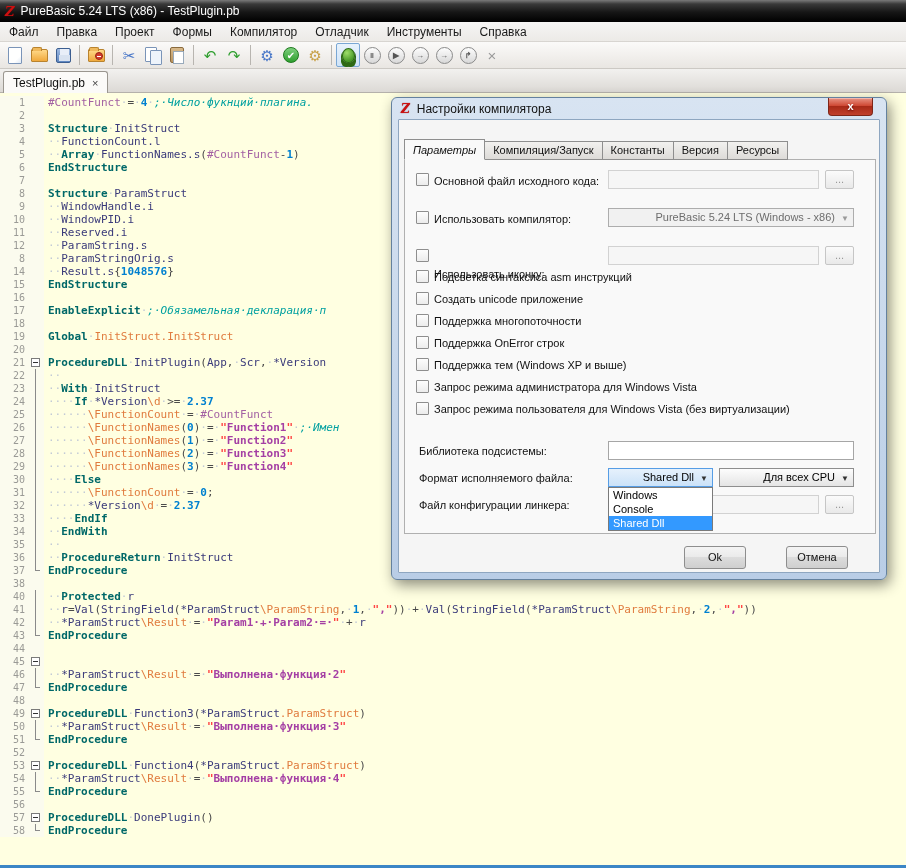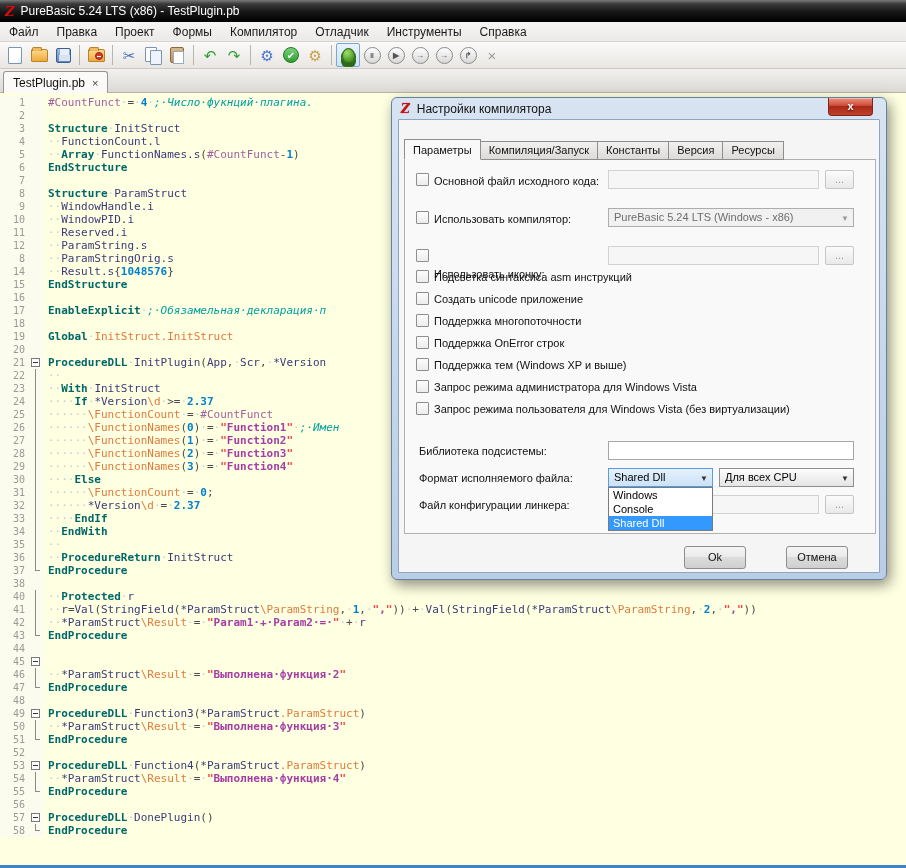--- a/index.html
+++ b/index.html
@@ -86,34 +86,34 @@
     background:linear-gradient(180deg,#e89384 0%,#cf4935 45%,#a82a18 50%,#c0402c 100%);
     border:1px solid #7e2618; border-top:none; border-radius:0 0 4px 4px;
     color:#fff; font-weight:bold; font-size:11px; text-align:center; line-height:17px;
     text-shadow:0 1px 2px #600; box-shadow:inset 0 1px 0 rgba(255,255,255,.35); }
   .dlg-body { position:absolute; left:6px; top:21px; right:6px; bottom:6px; background:#f5f5f5;
     border:1px solid #8ea6c0; border-radius:1px; }
   
   .dlg-tabs { position:absolute; left:12px; top:41px; height:21px; display:flex; }
   .dlg-tab { height:19px; margin-top:2px; padding:2px 8px 0; background:linear-gradient(180deg,#f2f1ef,#dddbd8);
     border:1px solid #8e8e8e; border-left:none; color:#111; }
-  .dlg-tab:first-child { border-left:1px solid #8e8e8e; }
+  .dlg-tab:first-child { border-left:1px solid #8e8e8e;font-style:italic; }
   .dlg-tab.active { height:21px; margin-top:0; padding-top:4px; background:#f9f9f9; border-left:1px solid #8e8e8e;
     border-bottom:1px solid #f9f9f9; position:relative; z-index:2; }
   .dlg-frame { position:absolute; left:12px; top:61px; width:472px; height:375px;
     border:1px solid #b0b0b0; background:#f9f9f9; }
   .cb { position:absolute; width:13px; height:13px; background:linear-gradient(180deg,#fdfdfd,#ececec);
     border:1px solid #8e8e8e; border-radius:1px; }
   .lbl { position:absolute; color:#111; white-space:nowrap; }
   .field { position:absolute; height:19px; background:#f6f6f6; border:1px solid #d2d2d2; }
   .field.enabled { background:#fff; border:1px solid #a6a6a6; }
   .browse { position:absolute; width:29px; height:19px; border:1px solid #c6c6c6; border-radius:2px;
     background:linear-gradient(180deg,#fbfbfb,#e9e9e9); color:#9a9a9a; text-align:center; line-height:16px; }
   .combo { position:absolute; height:19px; border:1px solid #adadad; background:#f1f1f1;
-    color:#6d6d6d; padding:2px 18px 0 5px; white-space:nowrap; overflow:hidden; }
+    color:#6d6d6d; padding:2px 18px 0 5px; white-space:nowrap; overflow:hidden;text-align:right; }
   .combo .arr { position:absolute; right:4px; top:5px; font-size:8px; color:#9a9a9a; }
   .combo.open { background:linear-gradient(180deg,#e6f1fc,#cbe2f8); border:1px solid #569de5; color:#000; }
   .combo.open .arr { color:#333; }
   .combo.normal { background:linear-gradient(180deg,#fdfdfd,#e4e4e4); border:1px solid #8e8e8e; color:#000; }
   .combo.normal .arr { color:#333; }
   .droplist { position:absolute; left:216px; top:389px; width:105px; background:#fff;
     border:1px solid #7a7a7a; z-index:5; }
   .dropitem { height:14px; padding:1px 4px 0; color:#000; white-space:nowrap; }
   .dropitem.sel { background:#3399ff; color:#fff; }
   .pushbtn { position:absolute; width:62px; height:23px; border:1px solid #8e8e8e; border-radius:3px;

